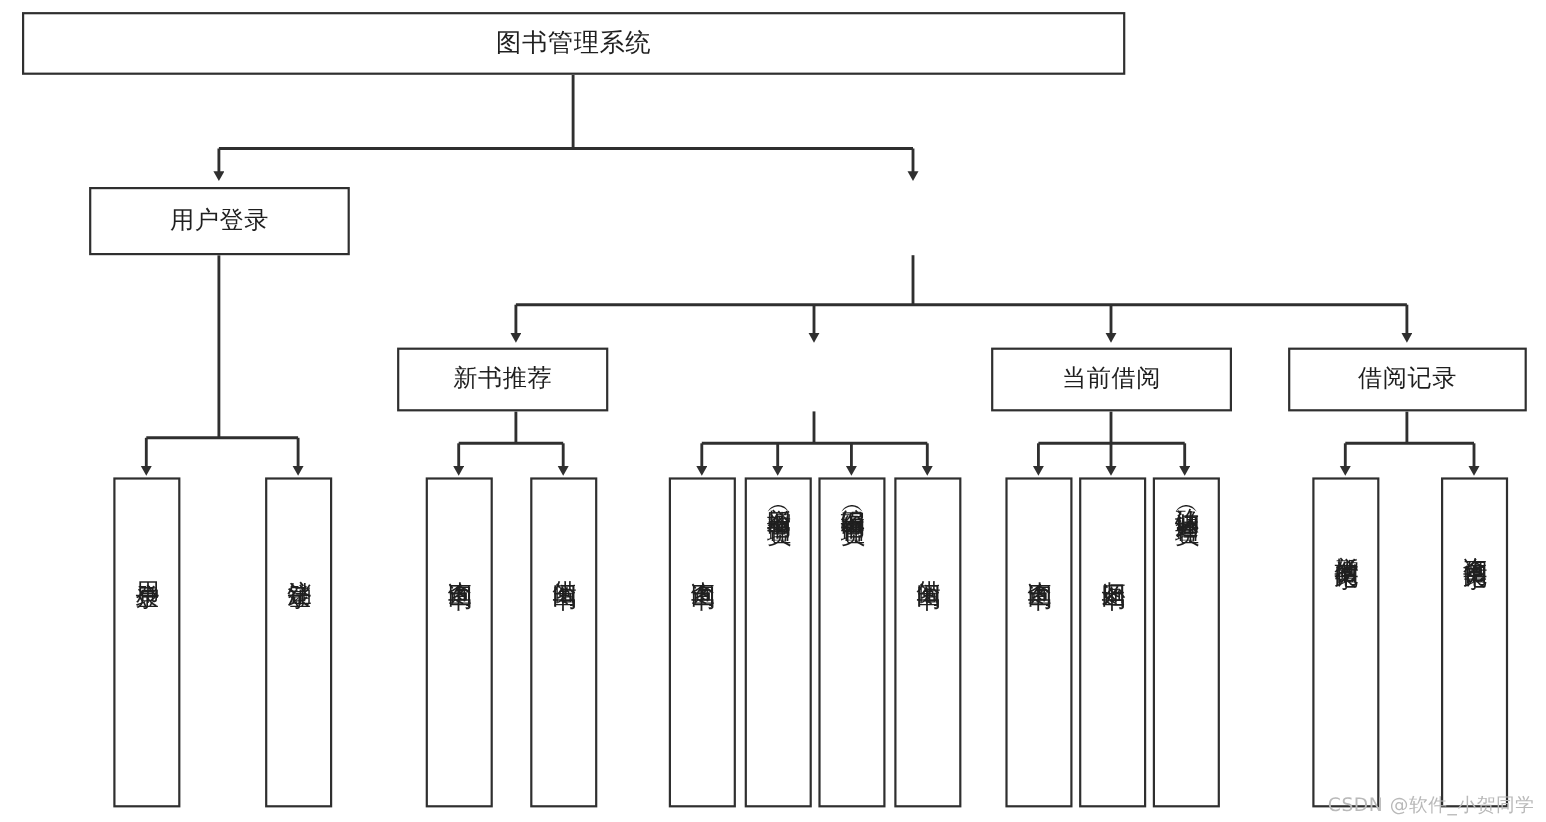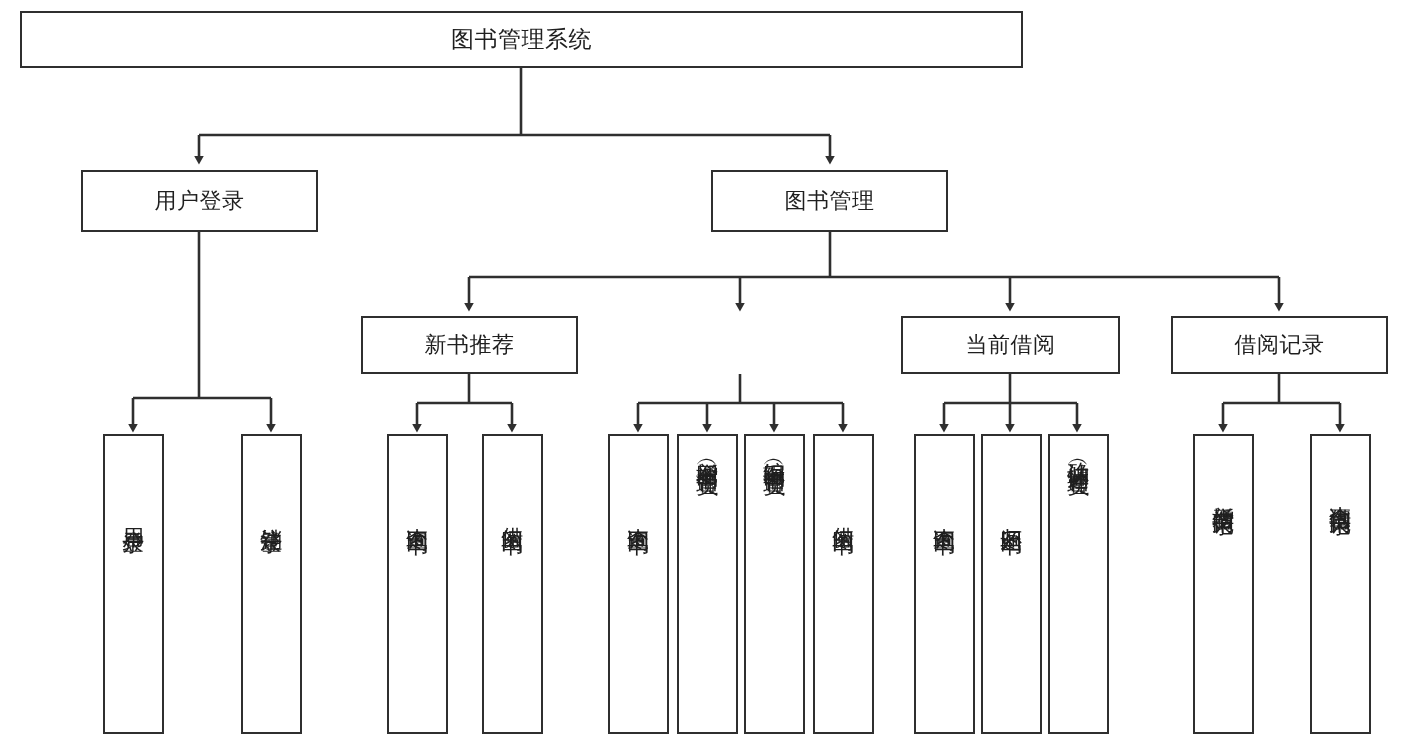--- a/index.html
+++ b/index.html
@@ -133,25 +133,22 @@
     </g>
   </svg>
 
   <div class="node h root" style="left:20px;top:11px;width:1003px;height:57px;">
     <span class="lbl">图书管理系统</span>
   </div>
 
   <div class="node h" style="left:81px;top:170px;width:237px;height:62px;">
     <span class="lbl">用户登录</span>
   </div>
-  <div class="node h" style="left:711px;top:170px;width:237px;height:62px;">
-    <span class="lbl">图书管理</span>
-  </div>
-
-  <div class="node h" style="left:361px;top:316px;width:217px;height:58px;">
+
+  <div class="node h" style="left:361px;top:316px;width:192px;height:58px;">
     <span class="lbl">新书推荐</span>
   </div>
   <div class="node h" style="left:1171px;top:316px;width:217px;height:58px;">
     <span class="lbl">借阅记录</span>
   </div>
   <div class="node h" style="left:901px;top:316px;width:219px;height:58px;">
     <span class="lbl">当前借阅</span>
   </div>
 
   <div class="node v mid" style="left:103px;top:434px;width:61px;height:300px;">
@@ -191,13 +188,14 @@
     <span class="lbl">确认归还（管理员）</span>
   </div>
 
   <div class="node v mid2" style="left:1193px;top:434px;width:61px;height:300px;">
     <span class="lbl">新增借阅记录</span>
   </div>
   <div class="node v mid2" style="left:1310px;top:434px;width:61px;height:300px;">
     <span class="lbl">查询借阅记录</span>
   </div>
 
+  <div class="watermark">CSDN @软件_小贺同学</div>
 </div>
 
 </body></html>

